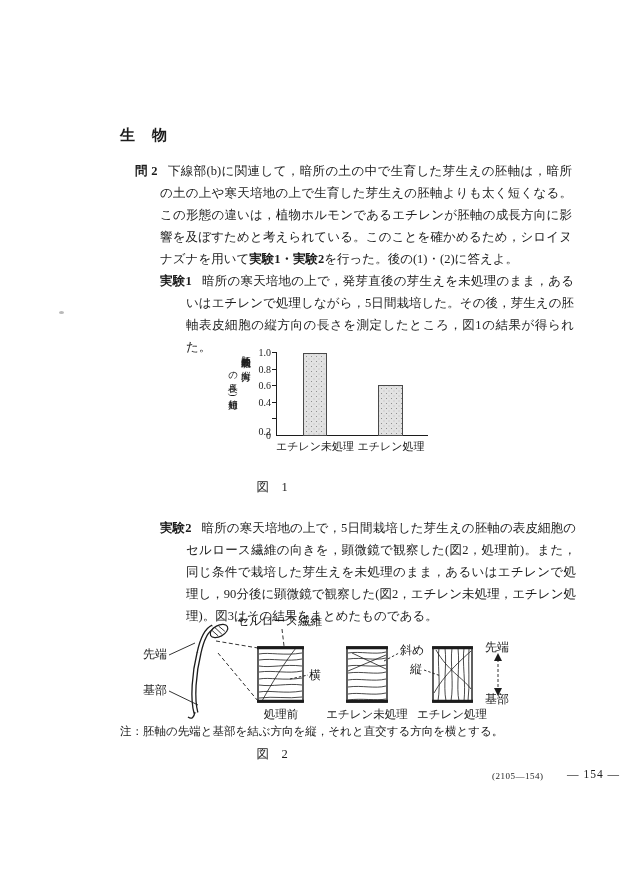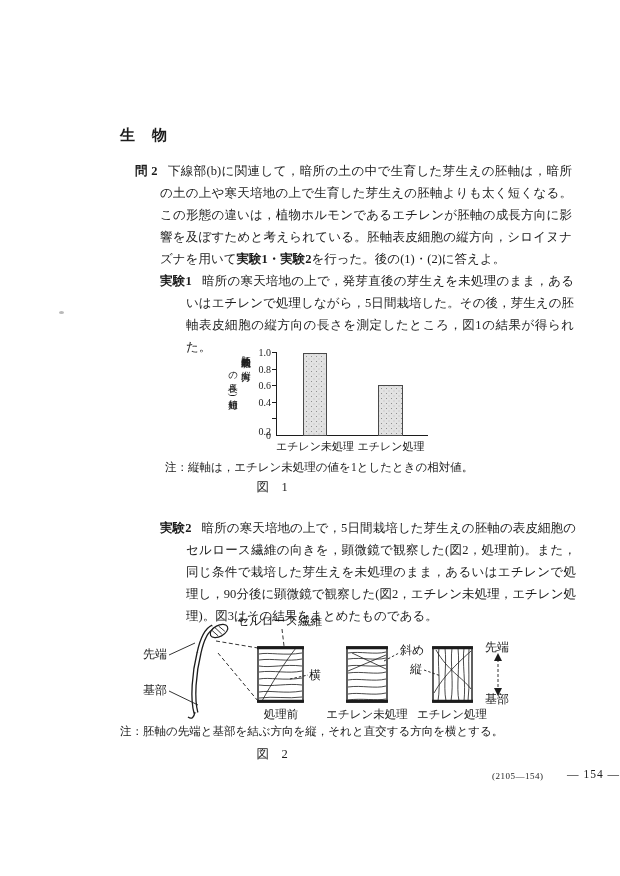--- a/index.html
+++ b/index.html
@@ -44,21 +44,21 @@
 </head>
 <body>
 
 <div id="page">
 
   <div class="abs title" style="left:120px;top:106px;">生　物</div>
 
   <div class="abs artifact"></div>
 
   <div class="abs para hang25" style="left:135px;top:140px;width:412px;">
-    <span class="blab">問 2</span><span>下線部(b)に関連して，暗所の土の中で生育した芽生えの胚軸は，暗所の土の上や寒天培地の上で生育した芽生えの胚軸よりも太く短くなる。この形態の違いは，植物ホルモンであるエチレンが胚軸の成長方向に影響を及ぼすためと考えられている。胚軸表皮細胞の縦方向，シロイヌナズナを用いて</span><span class="bold">実験1・実験2</span><span>を行った。後の(1)・(2)に答えよ。</span>
+    <span class="blab">問 2</span><span>下線部(b)に関連して，暗所の土の中で生育した芽生えの胚軸は，暗所の土の上や寒天培地の上で生育した芽生えの胚軸よりも太く短くなる。この形態の違いは，植物ホルモンであるエチレンが胚軸の成長方向に影響を及ぼすためと考えられている。このことを確かめるため，シロイヌナズナを用いて</span><span class="bold">実験1・実験2</span><span>を行った。後の(1)・(2)に答えよ。</span>
   </div>
 
   <div class="abs para hang26" style="left:160px;top:250px;width:388px;">
     <span class="blab">実験1</span><span>暗所の寒天培地の上で，発芽直後の芽生えを未処理のまま，あるいはエチレンで処理しながら，5日間栽培した。その後，芽生えの胚軸表皮細胞の縦方向の長さを測定したところ，図1の結果が得られた。</span>
   </div>
 
   <div class="abs" id="fig1">
     <span class="abs ylab" style="left:17px;top:3px;">胚軸表皮細胞の縦方向</span>
     <span class="abs ylab" style="left:4px;top:19px;">の長さ(相対値)</span>
 
@@ -78,21 +78,20 @@
     <span class="abs ticklab" style="top:80px;">0.2</span>
     <span class="abs ticklab" style="top:84px;">0</span>
 
     <div class="abs bar" style="left: 81px; width: 24px; bottom: 25px; height: 83px;"></div>
     <div class="abs bar" style="left: 156px; width: 25px; bottom: 25px; height: 51px;"></div>
 
     <span class="abs catlab" style="left:46px;width:94px;">エチレン未処理</span>
     <span class="abs catlab" style="left:130px;width:78px;">エチレン処理</span>
   </div>
 
-  <div class="abs note" style="left:165px;top:440px;">注：縦軸は，エチレン未処理の値を1としたときの相対値。</div>
   <div class="abs caption" style="left:0;top:459px;">図　1</div>
 
   <div class="abs para hang26" style="left:160px;top:497px;width:390px;">
     <span class="blab">実験2</span><span>暗所の寒天培地の上で，5日間栽培した芽生えの胚軸の表皮細胞のセルロース繊維の向きを，顕微鏡で観察した(図2，処理前)。また，同じ条件で栽培した芽生えを未処理のまま，あるいはエチレンで処理し，90分後に顕微鏡で観察した(図2，エチレン未処理，エチレン処理)。図3はその結果をまとめたものである。</span>
   </div>
 
   <div class="abs" id="fig2">
     <svg width="455" height="122" viewBox="0 0 455 122">
 
       <g fill="none" stroke="#1c1c1c">

